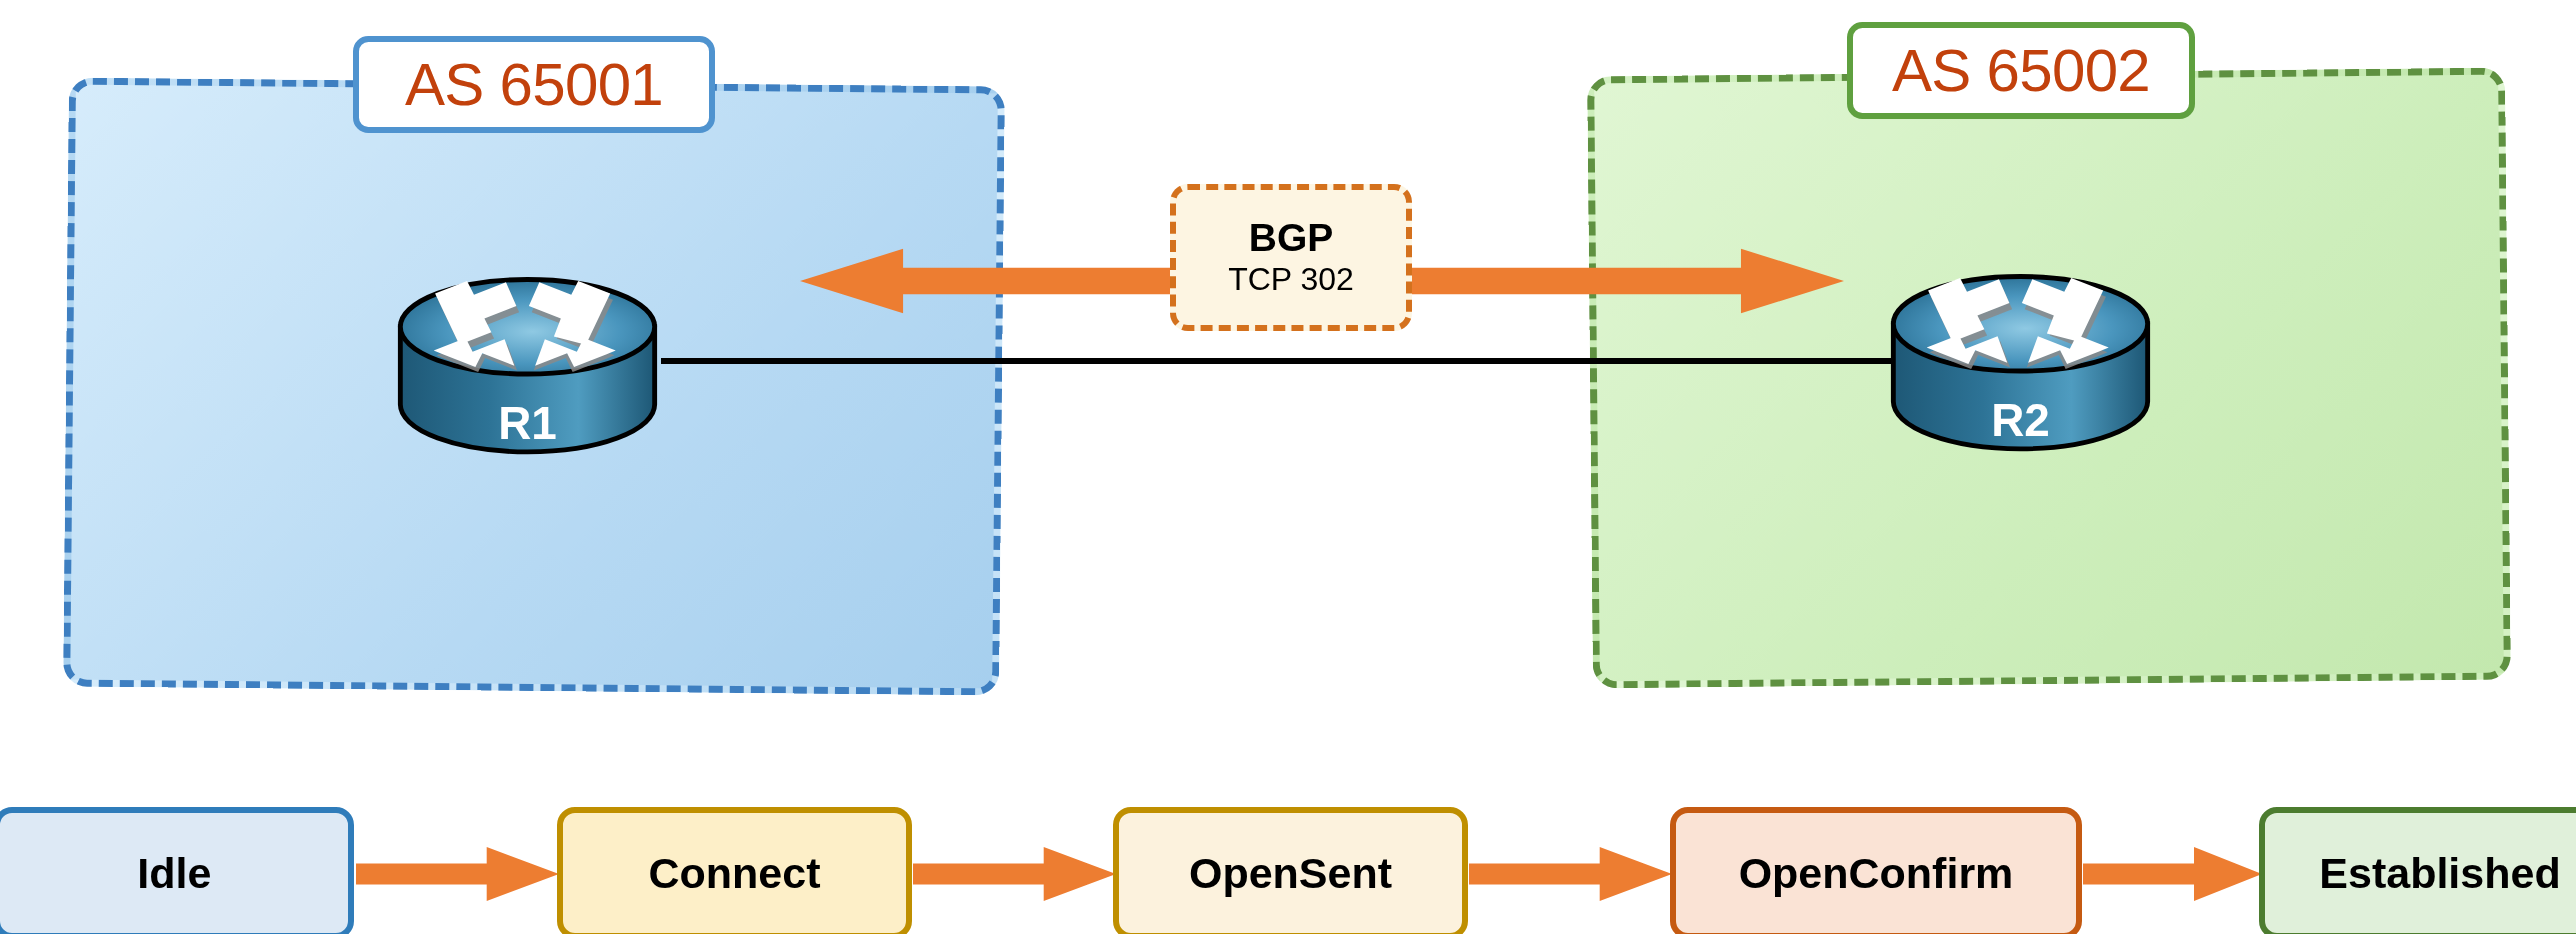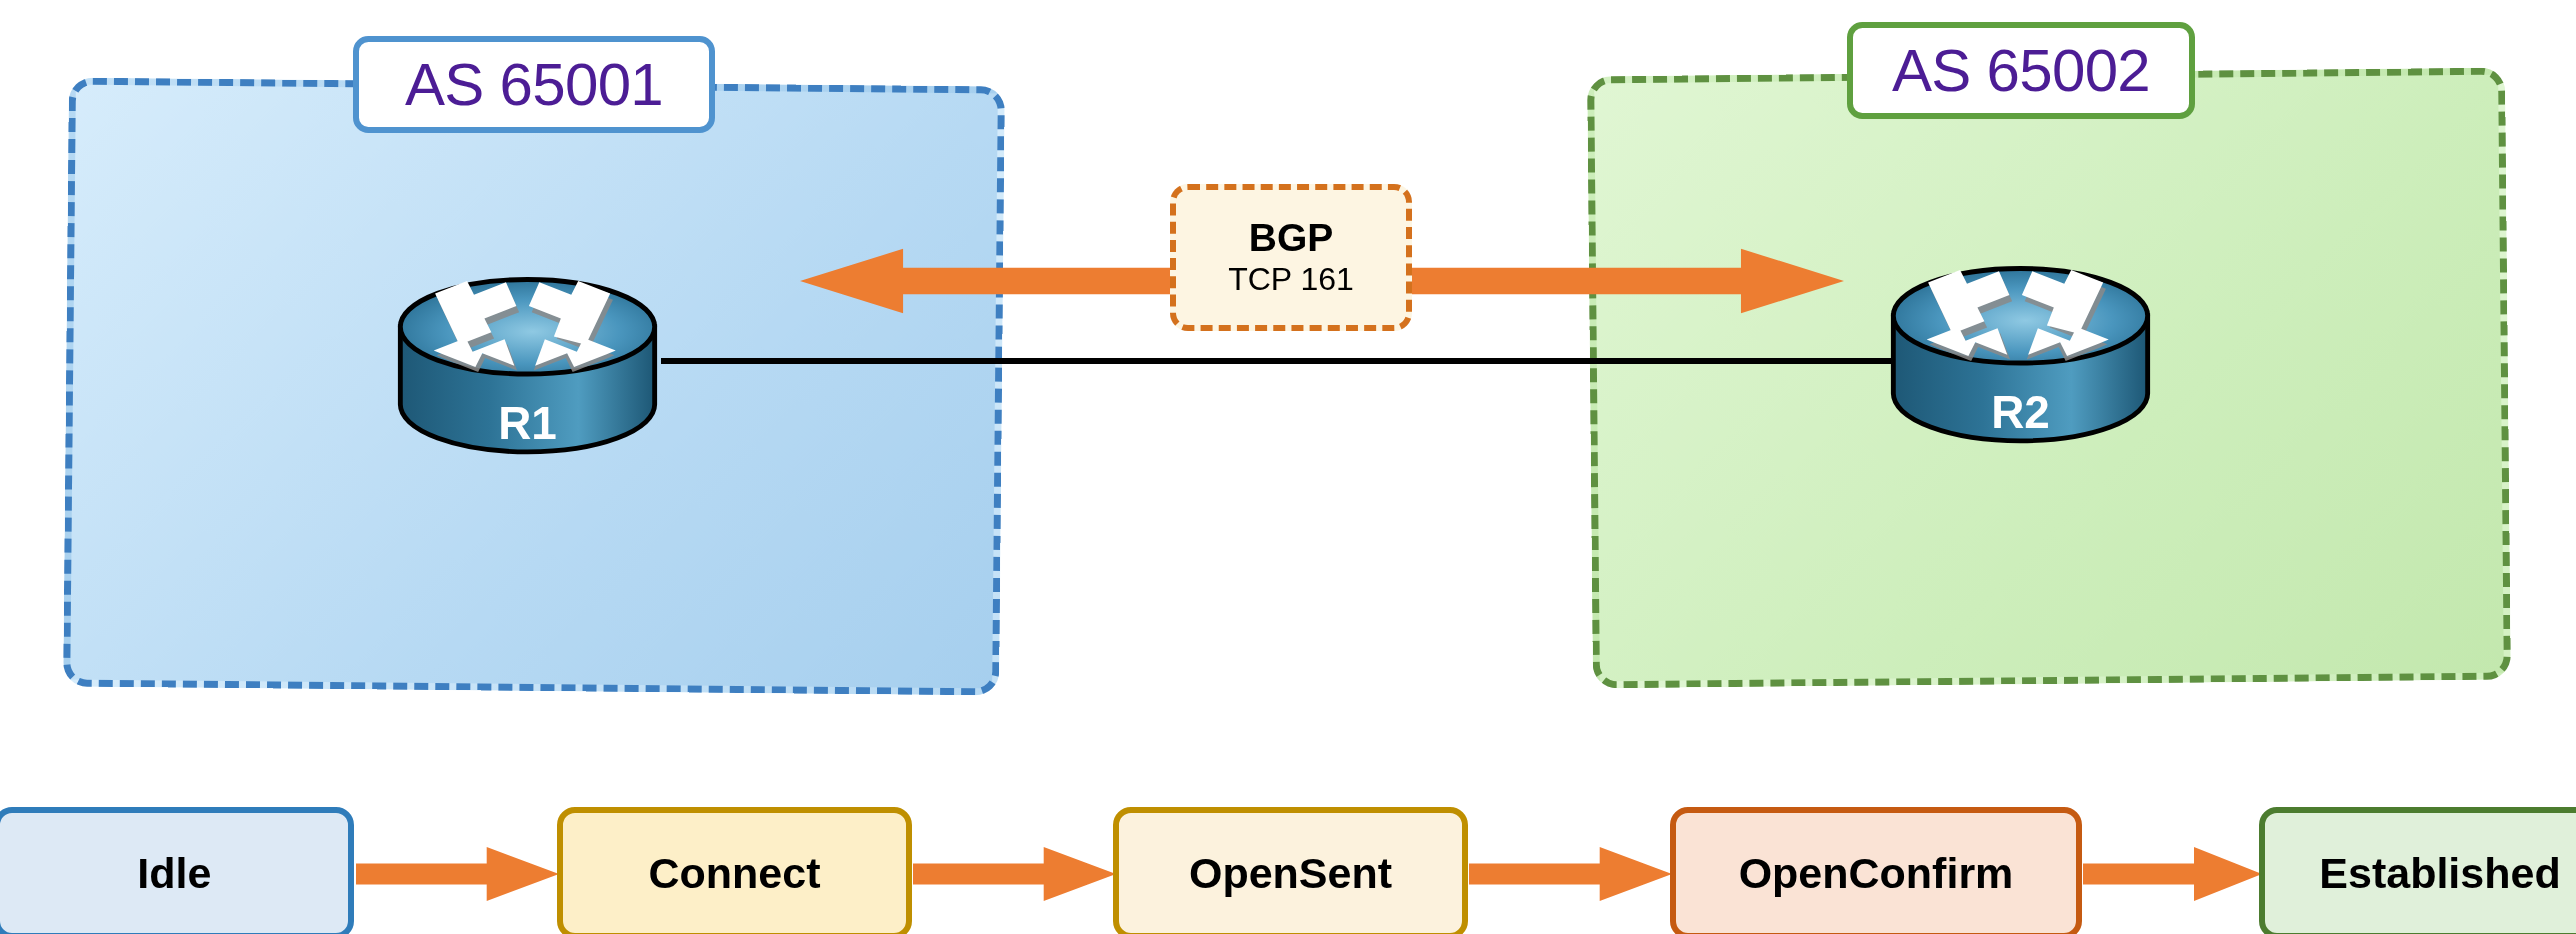--- a/index.html
+++ b/index.html
@@ -36,39 +36,39 @@
   }
 
   
   .as-label {
     position: absolute;
     background: #ffffff;
     box-sizing: border-box;
     display: flex; align-items: center; justify-content: center;
     font-size: 60px;
     font-weight: 400;
-    color: #4c1d95;
+    color: #c2410c;
     letter-spacing: -0.7px;
     white-space: nowrap;
   }
   .as-label-blue {
     left: 353px; top: 36px; width: 362px; height: 97px;
     border: 6.3px solid #4f93cf;
     border-radius: 15.3px;
   }
   .as-label-green {
     left: 1847px; top: 22px; width: 348px; height: 97px;
     border: 6.3px solid #5fa03f;
     border-radius: 15.3px;
   }
 
   
   .router { position: absolute; width: 271px; height: 230px; }
   .router-r1 { left: 392px; top: 250px; }
-  .router-r2 { left: 1885px; top: 239px; }
+  .router-r2 { left: 1885px; top: 247px; }
   .router svg { display: block; width: 100%; height: 100%; }
 
   
   .link-line {
     position: absolute;
     left: 661px; top: 358px;
     width: 1259px; height: 5.6px;
     background: #000000;
   }
 
@@ -228,21 +228,21 @@
   </div>
 
   <div class="arrow-right">
     <svg viewBox="0 0 645 100" xmlns="http://www.w3.org/2000/svg" preserveAspectRatio="none">
       <path d="M645 50 L497 4 L497 31 L0 31 L0 69 L497 69 L497 96 Z" fill="#ED7D31"></path>
     </svg>
   </div>
 
   <div class="bgp-box">
     <div class="bgp-title">BGP</div>
-    <div class="bgp-sub">TCP 161</div>
+    <div class="bgp-sub">TCP 302</div>
   </div>
 
   <div class="state-row">
 
     <div class="state-box st-idle">Idle</div>
 
     <div class="state-arrow sa-1">
       <svg viewBox="0 0 292 78" xmlns="http://www.w3.org/2000/svg" preserveAspectRatio="none">
         <path d="M0 24 L188 24 L188 0 L292 39 L188 78 L188 54 L0 54 Z" fill="#ED7D31"></path>
       </svg>

